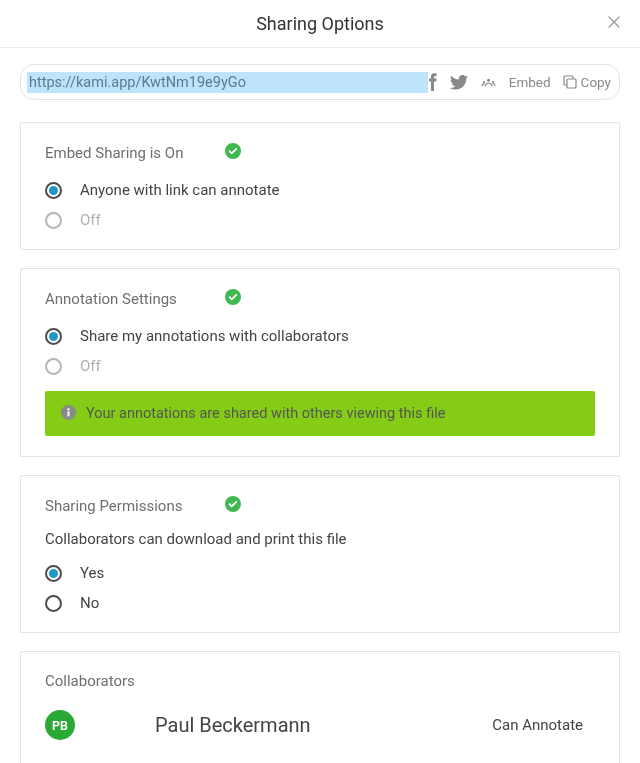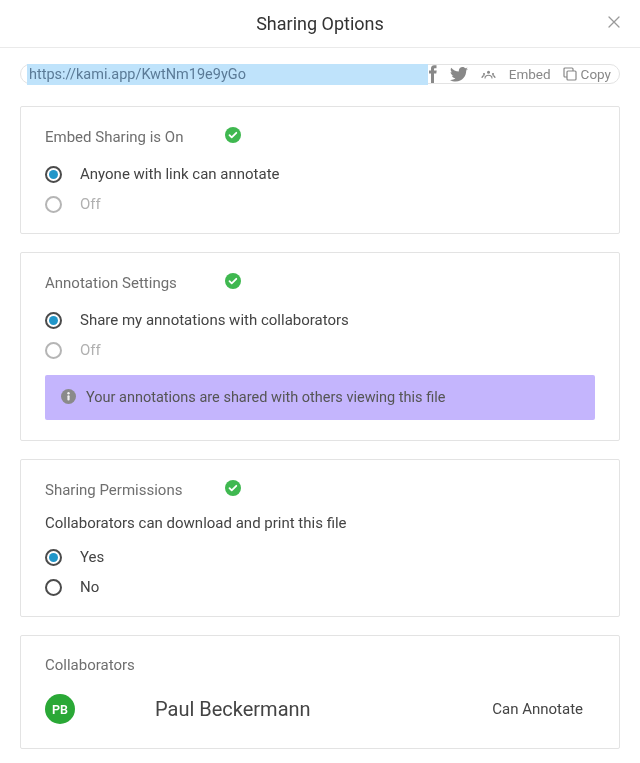--- a/index.html
+++ b/index.html
@@ -37,21 +37,21 @@
       display: flex;
       align-items: center;
       justify-content: center;
     }
     .dialog-body {
       padding: 16px 20px;
     }
     .url-bar {
       border: 1px solid #e3e3e3;
       border-radius: 14px;
-      height: 20px;
+      height: 36px;
       display: flex;
       align-items: center;
       padding: 0 8px 0 6px;
       margin-bottom: 22px;
     }
     .url-text {
       flex: 1;
       font-size: 14.5px;
       color: #5b7b97;
       background: #bfe3fb;
@@ -117,21 +117,21 @@
       height: 9px;
       border-radius: 50%;
       background: #2196c9;
     }
     .radio-label {
       font-size: 15px;
       color: #444;
     }
     .radio-label.disabled { color: #b0b0b0; }
     .info-banner {
-      background: #c4b5fd;
+      background: #84cc16;
       border-radius: 2px;
       padding: 14px 16px;
       margin-top: 16px;
       display: flex;
       align-items: flex-start;
       gap: 10px;
       font-size: 14.5px;
       color: #555;
     }
     .sub-text {

